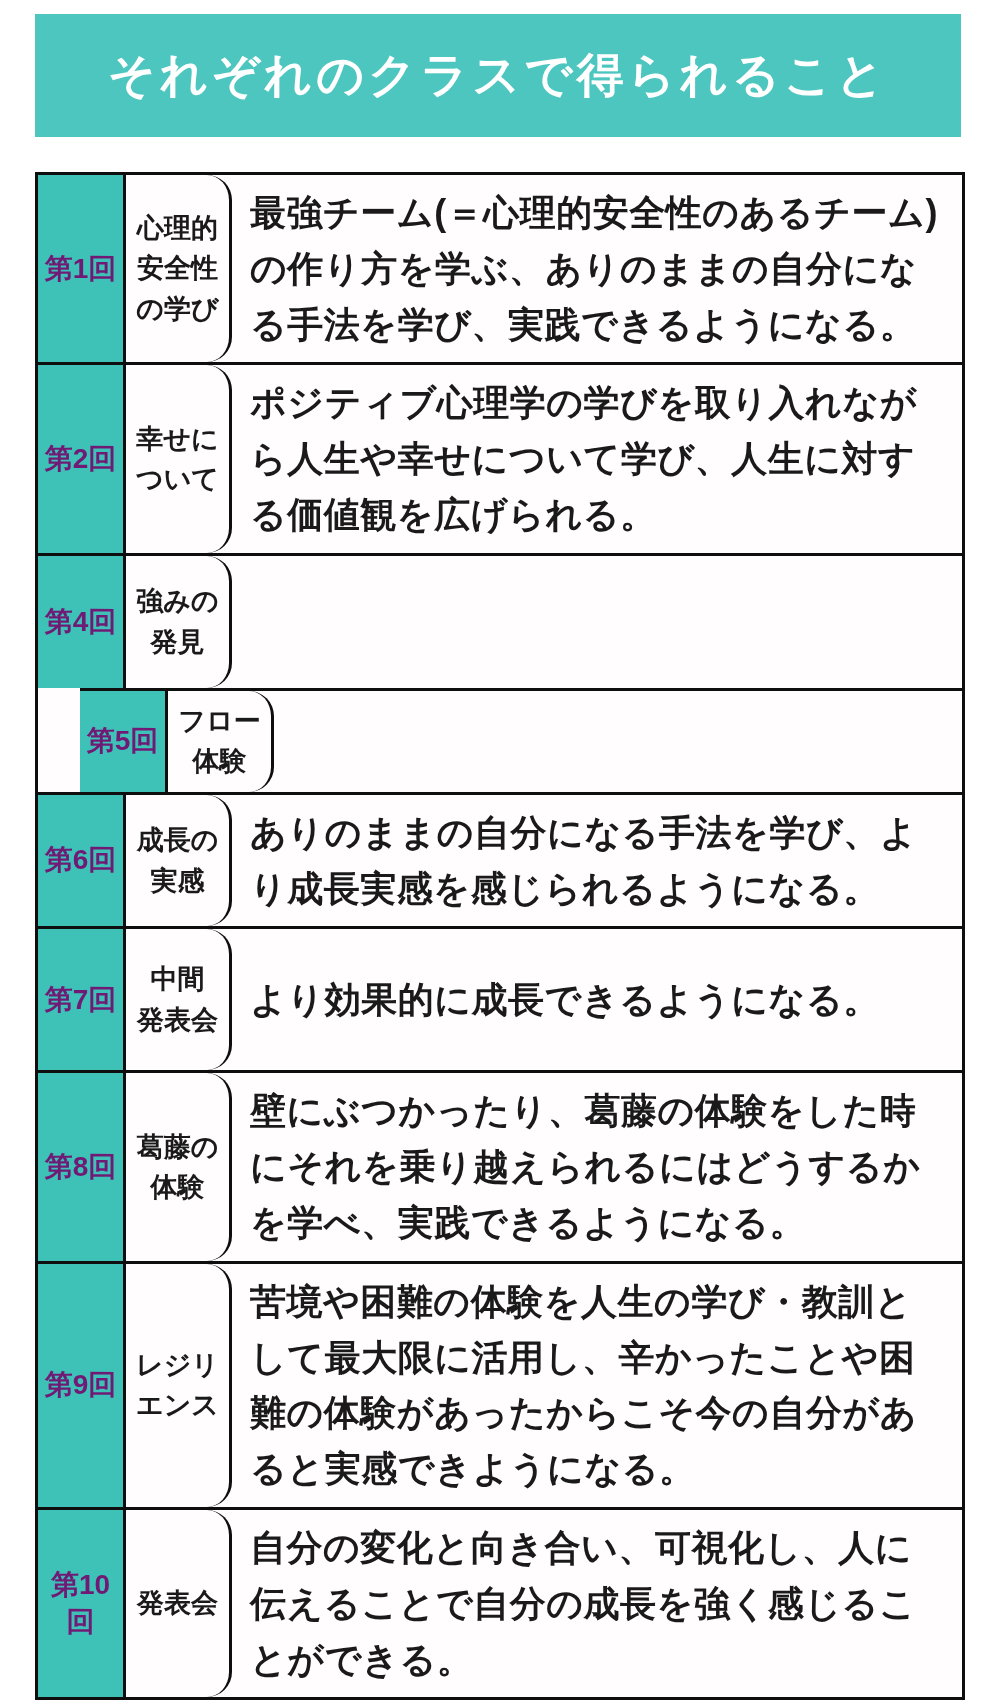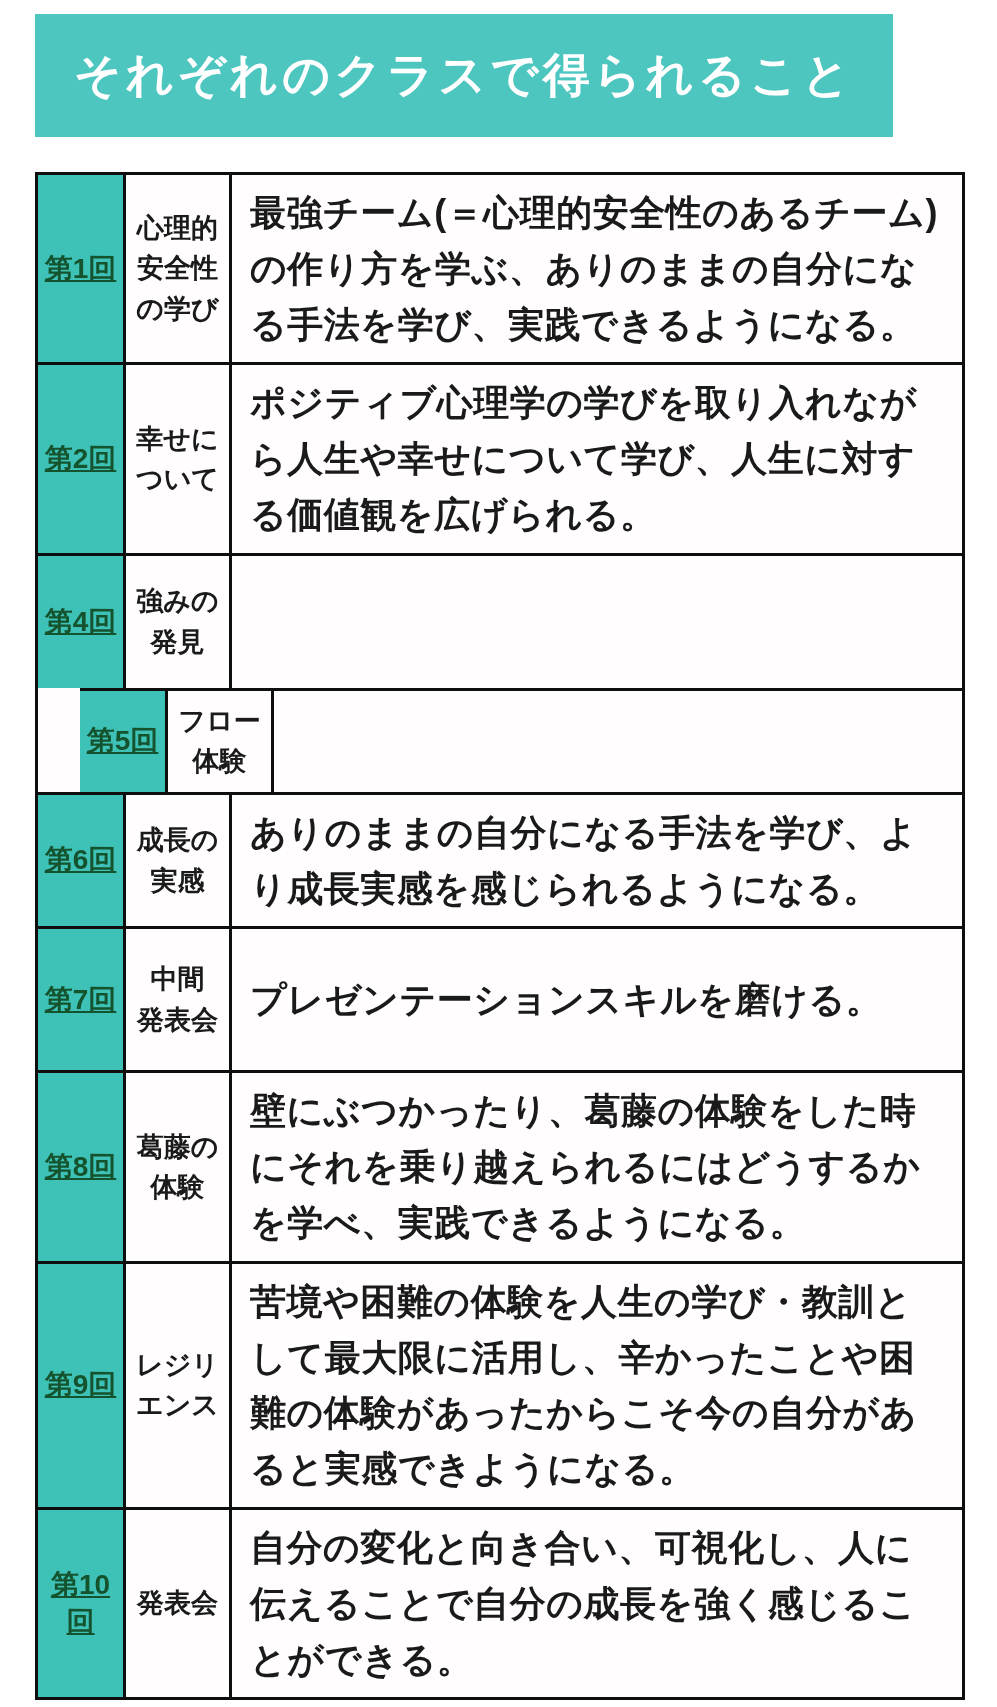--- a/index.html
+++ b/index.html
@@ -14,21 +14,21 @@
   html,body{width:997px;background:#ffffff;}
   body{
     font-family:"Liberation Sans","DejaVu Sans",sans-serif;
     color:var(--text_black);
     overflow:hidden;
     height:1707px;
     position:relative;
   }
   .banner{
     margin:14px 35px 0 35px;
-    width:858px;height:123px;
+    width:926px;height:123px;
     background:var(--banner_teal,#4CC6BF);
     display:flex;align-items:center;justify-content:center;
     color:#ffffff;font-weight:bold;font-size:47px;letter-spacing:4px;
   }
   .class-table{
     margin:35px 35px 0 35px;
     width:930px;
     border:3px solid var(--border_black,#0e0e0e);
     background:var(--cell_bg,#fffdfd);
   }
@@ -43,32 +43,33 @@
   .t-row:nth-child(3){min-height:135px;}
   .t-row:nth-child(4){min-height:104px;margin-left:42px;}
   .t-row:nth-child(5){min-height:132px;}
   .t-row:nth-child(6){min-height:144px;}
   .t-row:nth-child(7){min-height:95px;}
   .t-row:nth-child(8){min-height:134px;}
   .t-row:nth-child(9){min-height:137px;}
   .t-row:nth-child(10){min-height:100px;}
   .c-session{
     background:var(--cell_teal,#3EC2B7);
-    color:#14532d;
+    color:#701a75;
     border-right:3px solid var(--border_black,#0e0e0e);
     display:flex;align-items:center;justify-content:center;
     font-weight:bold;font-size:28px;line-height:1.3;
-    white-space:pre-line;text-align:center;text-decoration:underline;
+    white-space:pre-line;text-align:center;
   }
   .c-topic{
     border-right:3px solid var(--border_black,#0e0e0e);
     display:flex;align-items:center;justify-content:center;
     font-weight:bold;font-size:27px;line-height:1.5;
     white-space:pre-line;text-align:center;
     padding:6px 2px;
+    border-radius:25px;
   }
   .c-desc{
     display:flex;align-items:center;
     font-weight:bold;font-size:36px;line-height:1.55;
     padding:10px 22px 10px 18px;
     letter-spacing:0.5px;
   }
   .footer-art{
     margin-top:28px;
     width:997px;height:255px;
@@ -114,21 +115,21 @@
     <div class="c-session">第6回</div>
     <div class="c-topic">成長の
 実感</div>
     <div class="c-desc">ありのままの自分になる手法を学び、より成長実感を感じられるようになる。</div>
   </div>
 
   <div class="t-row">
     <div class="c-session">第7回</div>
     <div class="c-topic">中間
 発表会</div>
-    <div class="c-desc">プレゼンテーションスキルを磨ける。</div>
+    <div class="c-desc">より効果的に成長できるようになる。</div>
   </div>
 
   <div class="t-row">
     <div class="c-session">第8回</div>
     <div class="c-topic">葛藤の
 体験</div>
     <div class="c-desc">壁にぶつかったり、葛藤の体験をした時にそれを乗り越えられるにはどうするかを学べ、実践できるようになる。</div>
   </div>
 
   <div class="t-row">

